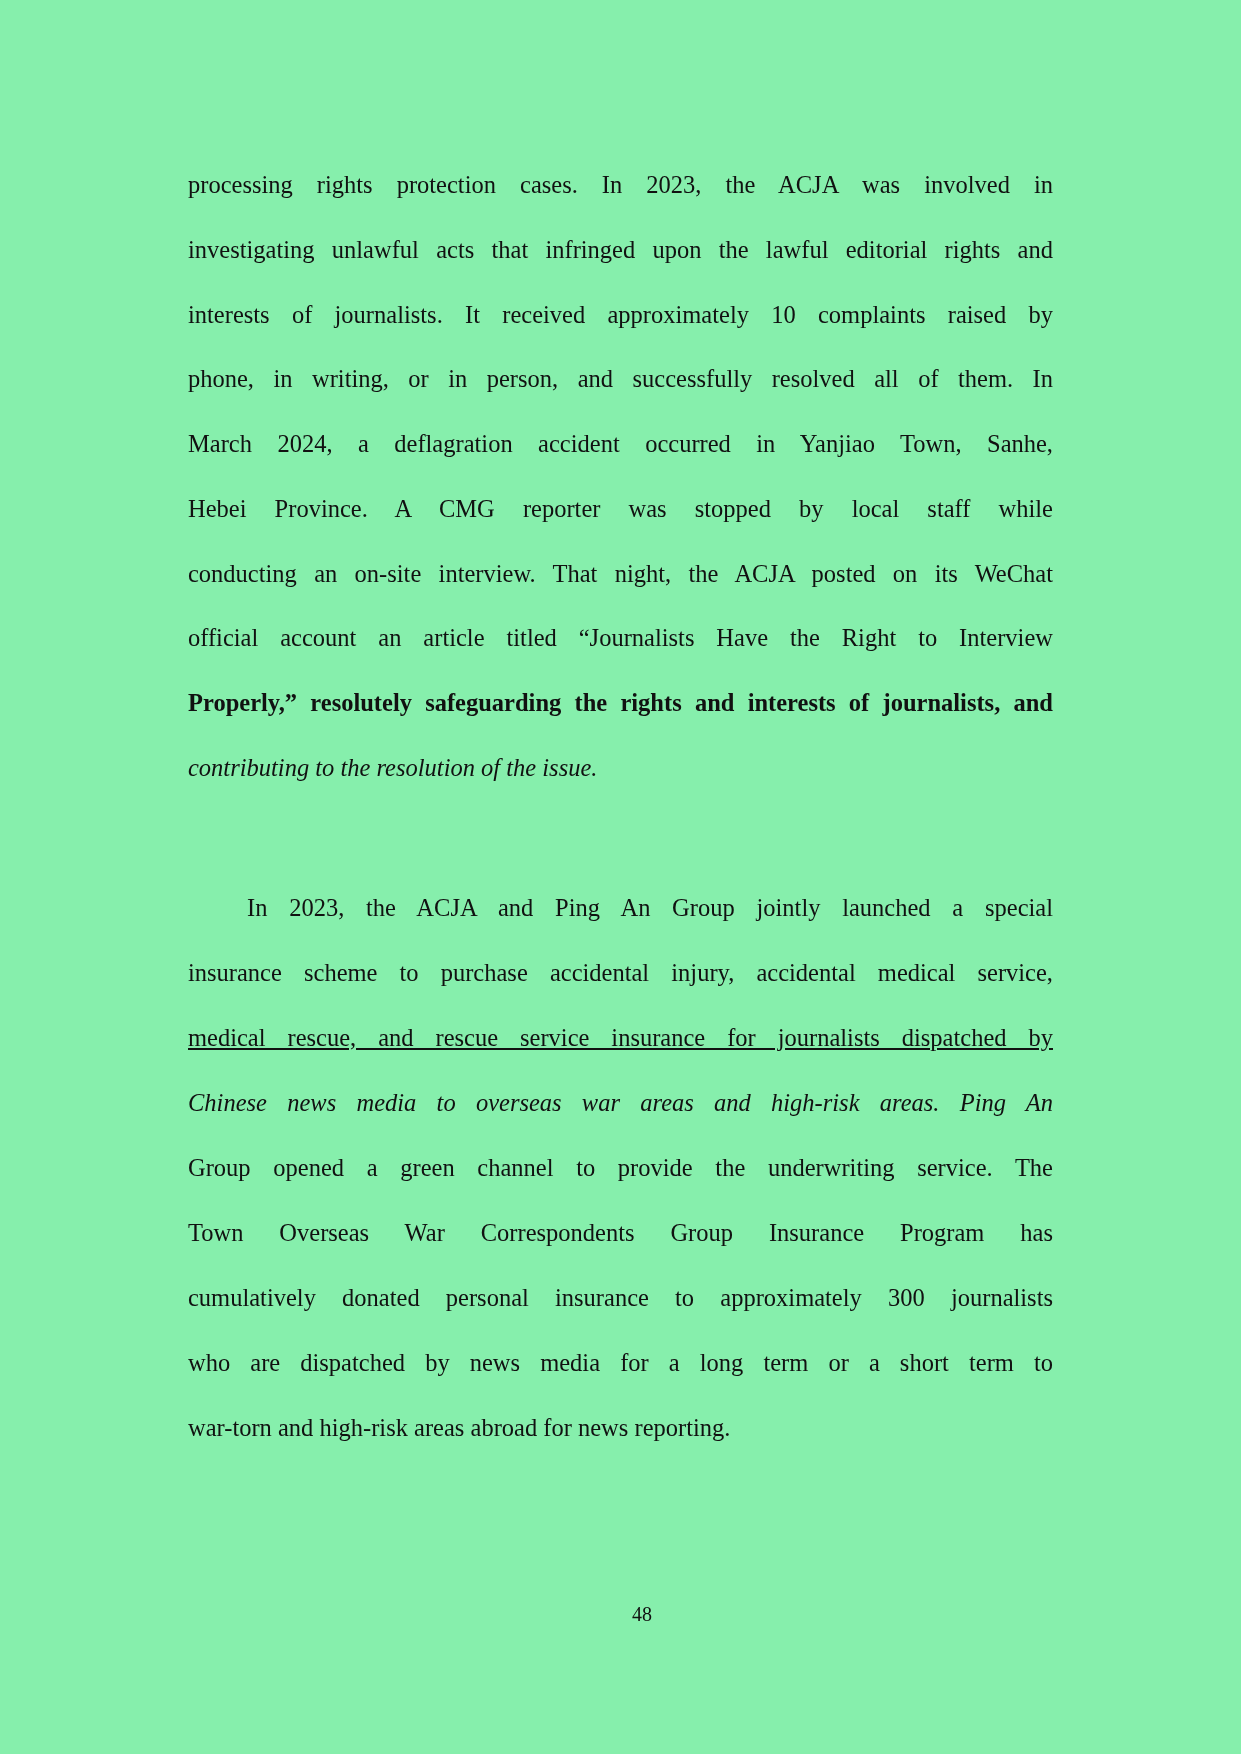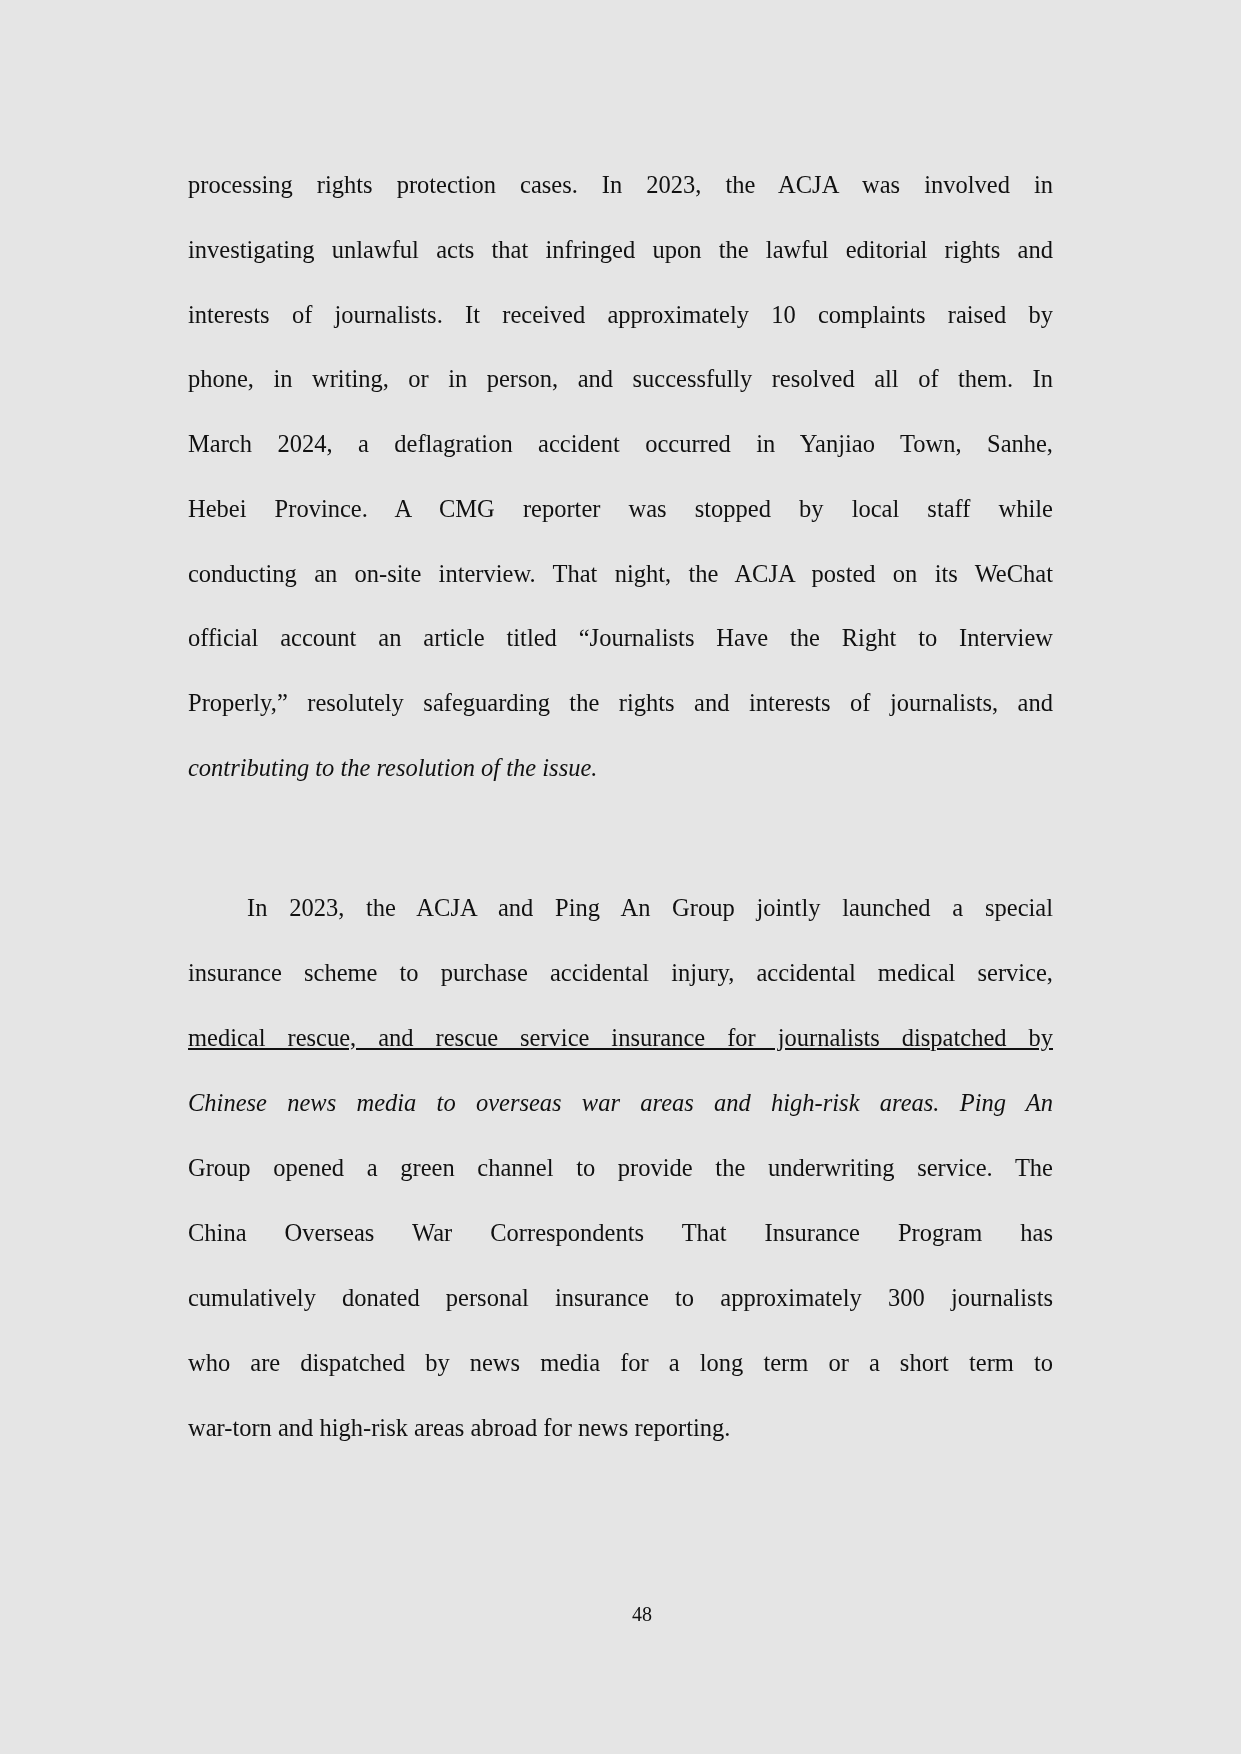--- a/index.html
+++ b/index.html
@@ -13,21 +13,21 @@
     position: relative;
     overflow: hidden;
     font-family: "Liberation Serif", "DejaVu Serif", serif;
     color: #111111;
   }
   .page {
     position: absolute;
     left: 0; top: 0;
     width: 1241px;
     height: 1754px;
-    background: #e5e5e5;
+    background: #86efac;
   }
   .line {
     position: absolute;
     left: 188px;
     width: 865px;
     font-size: 24.5px;
     line-height: 30px;
     height: 30px;
     white-space: nowrap;
     text-align: justify;
@@ -68,32 +68,32 @@
 
   <div class="paragraph">
     <div class="line" style="top:170px;">processing rights protection cases. In 2023, the ACJA was involved in</div>
     <div class="line" style="top:235px;">investigating unlawful acts that infringed upon the lawful editorial rights and</div>
     <div class="line" style="top:300px;">interests of journalists. It received approximately 10 complaints raised by</div>
     <div class="line" style="top:364px;">phone, in writing, or in person, and successfully resolved all of them. In</div>
     <div class="line" style="top:429px;">March 2024, a deflagration accident occurred in Yanjiao Town, Sanhe,</div>
     <div class="line" style="top:494px;">Hebei Province. A CMG reporter was stopped by local staff while</div>
     <div class="line" style="top:559px;">conducting an on-site interview. That night, the ACJA posted on its WeChat</div>
     <div class="line" style="top:623px;">official account an article titled “Journalists Have the Right to Interview</div>
-    <div class="line" style="top:688px;">Properly,” resolutely safeguarding the rights and interests of journalists, and</div>
+    <div class="line" style="top:688px;font-weight:bold;">Properly,” resolutely safeguarding the rights and interests of journalists, and</div>
     <div class="line last" style="top:753px;font-style:italic;">contributing to the resolution of the issue.</div>
   </div>
 
 
   <div class="paragraph">
     <div class="line indent" style="top:893px;">In 2023, the ACJA and Ping An Group jointly launched a special</div>
     <div class="line" style="top:958px;">insurance scheme to purchase accidental injury, accidental medical service,</div>
     <div class="line" style="top:1023px;text-decoration:underline;">medical rescue, and rescue service insurance for journalists dispatched by</div>
     <div class="line" style="top:1088px;font-style:italic;">Chinese news media to overseas war areas and high-risk areas. Ping An</div>
     <div class="line" style="top:1153px;">Group opened a green channel to provide the underwriting service. The</div>
-    <div class="line" style="top:1218px;">China Overseas War Correspondents That Insurance Program has</div>
+    <div class="line" style="top:1218px;">Town Overseas War Correspondents Group Insurance Program has</div>
     <div class="line" style="top:1283px;">cumulatively donated personal insurance to approximately 300 journalists</div>
     <div class="line" style="top:1348px;">who are dispatched by news media for a long term or a short term to</div>
     <div class="line last" style="top:1413px;">war-torn and high-risk areas abroad for news reporting.</div>
   </div>
 
   <div class="page-number">48</div>
 
 </div>
 
 </body></html>

